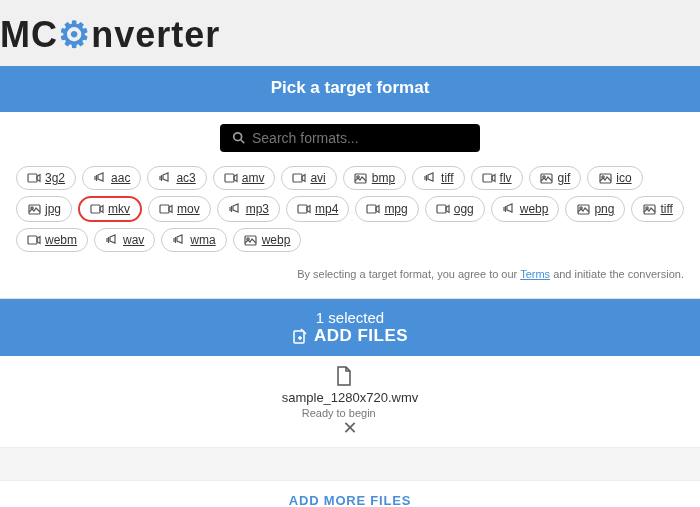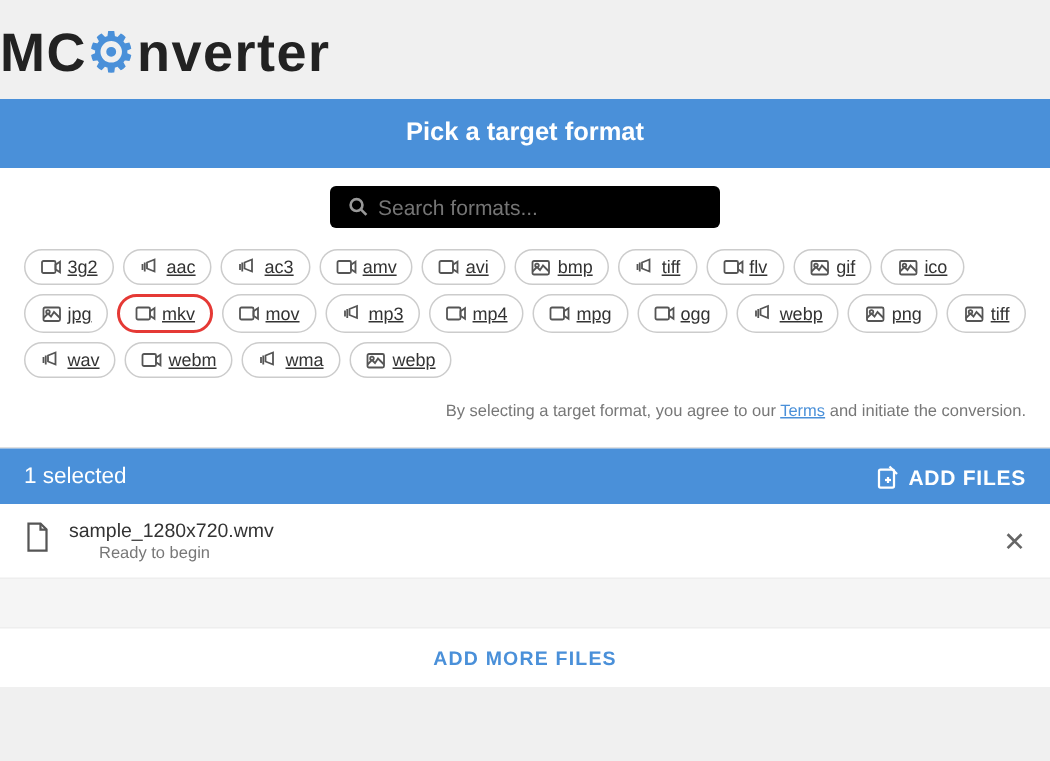--- a/index.html
+++ b/index.html
@@ -119,46 +119,48 @@
     .bottom-section {
       background: #f5f5f5;
       border-top: 1px solid #e0e0e0;
     }
     .files-header {
       background: #4A90D9;
       display: flex;
       align-items: center;
       justify-content: space-between;
       padding: 10px 16px;
+      flex-direction: column;
     }
     .selected-count {
       color: #fff;
       font-size: 15px;
       font-weight: 500;
     }
     .add-files-btn {
       display: flex;
       align-items: center;
       gap: 6px;
       color: #fff;
-      font-size: 14px;
+      font-size: 17px;
       font-weight: 600;
       cursor: pointer;
       background: none;
       border: none;
       letter-spacing: 0.5px;
     }
 
     
     .file-row {
       display: flex;
       align-items: center;
       background: #fff;
       padding: 10px 16px;
       border-bottom: 1px solid #eee;
+      flex-direction: column;
     }
     .file-icon {
       margin-right: 12px;
       color: #555;
     }
     .file-info {
       flex: 1;
     }
     .file-name {
       font-size: 13px;
@@ -411,36 +413,36 @@
           <svg width="13" height="11" viewBox="0 0 13 11" fill="none" stroke="#555" stroke-width="1.2">
             <rect x="1" y="1" width="11" height="9" rx="1"></rect>
             <circle cx="4" cy="4" r="1.2"></circle>
             <path d="M1 8l3-3 2 2 2-3 4 4"></path>
           </svg>
         </span>
         <span>tiff</span>
       </button>
       <button class="fmt-btn">
         <span class="fmt-icon">
+          <svg width="14" height="10" viewBox="0 0 14 10" fill="none" stroke="#555" stroke-width="1.2">
+            <rect x="1" y="1" width="9" height="8" rx="1"></rect>
+            <path d="M10 3.5l3-2v7l-3-2z"></path>
+          </svg>
+        </span>
+        <span>webm</span>
+      </button>
+      <button class="fmt-btn">
+        <span class="fmt-icon">
           <svg width="12" height="12" viewBox="0 0 12 12" fill="none" stroke="#555" stroke-width="1.2">
             <path d="M4 3l5-2v8l-5-2z"></path>
             <line x1="1" y1="4" x2="1" y2="8"></line>
             <line x1="2.5" y1="3" x2="2.5" y2="9"></line>
           </svg>
         </span>
         <span>wav</span>
-      </button>
-      <button class="fmt-btn">
-        <span class="fmt-icon">
-          <svg width="14" height="10" viewBox="0 0 14 10" fill="none" stroke="#555" stroke-width="1.2">
-            <rect x="1" y="1" width="9" height="8" rx="1"></rect>
-            <path d="M10 3.5l3-2v7l-3-2z"></path>
-          </svg>
-        </span>
-        <span>webm</span>
       </button>
       <button class="fmt-btn">
         <span class="fmt-icon">
           <svg width="12" height="12" viewBox="0 0 12 12" fill="none" stroke="#555" stroke-width="1.2">
             <path d="M4 3l5-2v8l-5-2z"></path>
             <line x1="1" y1="4" x2="1" y2="8"></line>
             <line x1="2.5" y1="3" x2="2.5" y2="9"></line>
           </svg>
         </span>
         <span>wma</span>

